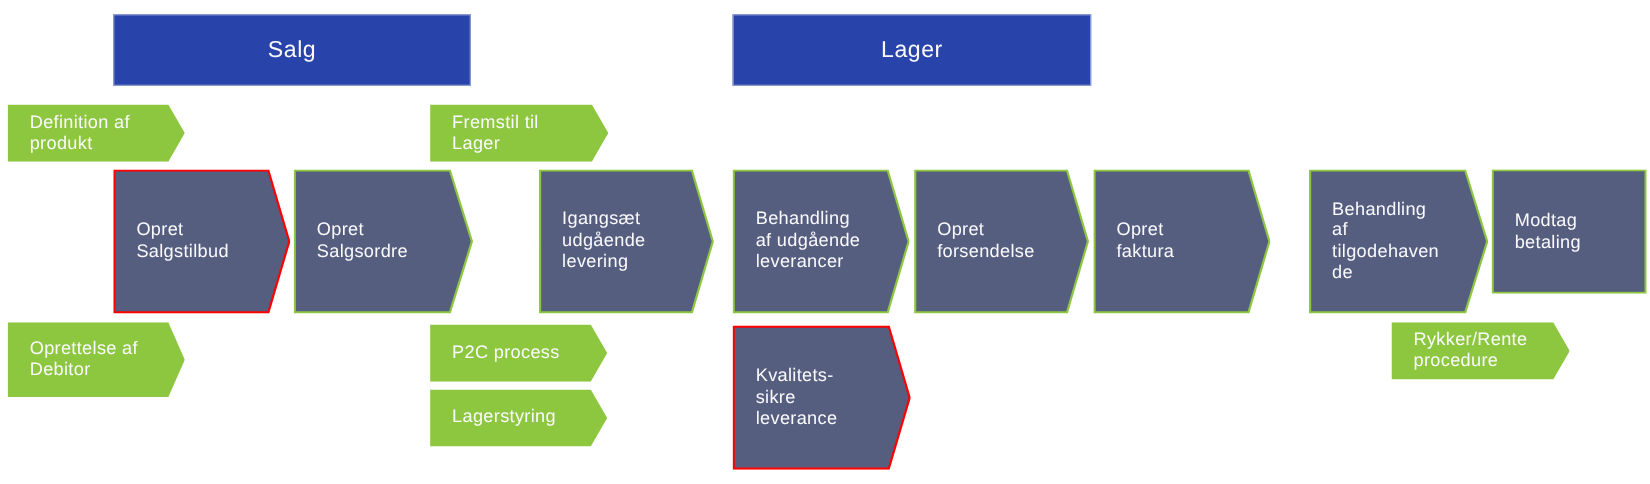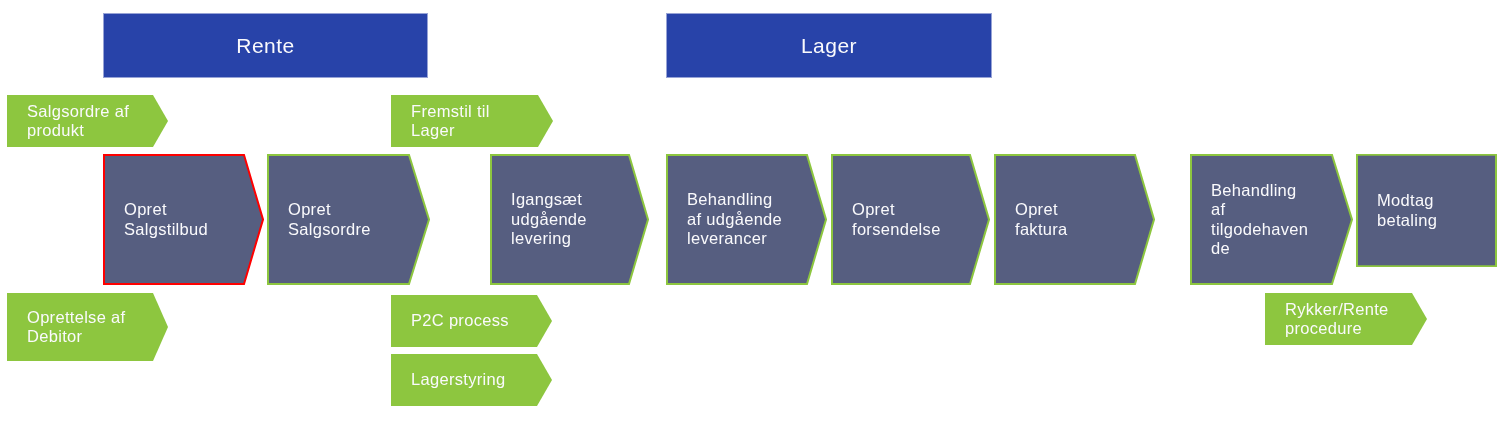--- a/index.html
+++ b/index.html
@@ -58,31 +58,31 @@
     font-size: 16.5px;
     line-height: 1.18;
   }
 </style>
 </head>
 <body>
 
 <div class="canvas">
 
   <div class="lane-header" style="left:103px; top:13px; width:325px; height:65px">
-    <span class="header-label">Rente</span>
+    <span class="header-label">Salg</span>
   </div>
   <div class="lane-header" style="left:666px; top:13px; width:326px; height:65px">
     <span class="header-label">Lager</span>
   </div>
 
   <div class="step support" style="left:7px; top:95px; width:161px; height:52px">
     <svg viewBox="0 0 161 52" preserveAspectRatio="none">
       <polygon class="poly-green" points="0,0 146,0 161,26 146,52 0,52"></polygon>
     </svg>
-    <div class="step-label">Salgsordre af
+    <div class="step-label">Definition af
 produkt</div>
   </div>
   <div class="step support" style="left:391px; top:95px; width:162px; height:52px">
     <svg viewBox="0 0 162 52" preserveAspectRatio="none">
       <polygon class="poly-green" points="0,0 147,0 162,26 147,52 0,52"></polygon>
     </svg>
     <div class="step-label">Fremstil til
 Lager</div>
   </div>
   <div class="step support" style="left:7px; top:293px; width:161px; height:68px">
@@ -165,14 +165,22 @@
 tilgodehaven
 de</div>
   </div>
   <div class="step process" style="left:1356px; top:154px; width:141px; height:113px">
     <svg viewBox="0 0 141 131" preserveAspectRatio="none">
       <rect class="poly-slate" x="1" y="1" width="139" height="129" stroke="#8dc63f"></rect>
     </svg>
     <div class="step-label">Modtag
 betaling</div>
   </div>
+  <div class="step process" style="left:666px; top:296px; width:162px; height:131px">
+    <svg viewBox="0 0 162 131" preserveAspectRatio="none">
+      <polygon class="poly-slate" points="1,1 142,1 161,65.5 142,130 1,130" stroke="#fe0000"></polygon>
+    </svg>
+    <div class="step-label">Kvalitets-
+sikre
+leverance</div>
+  </div>
 
 </div>
 
 </body></html>

